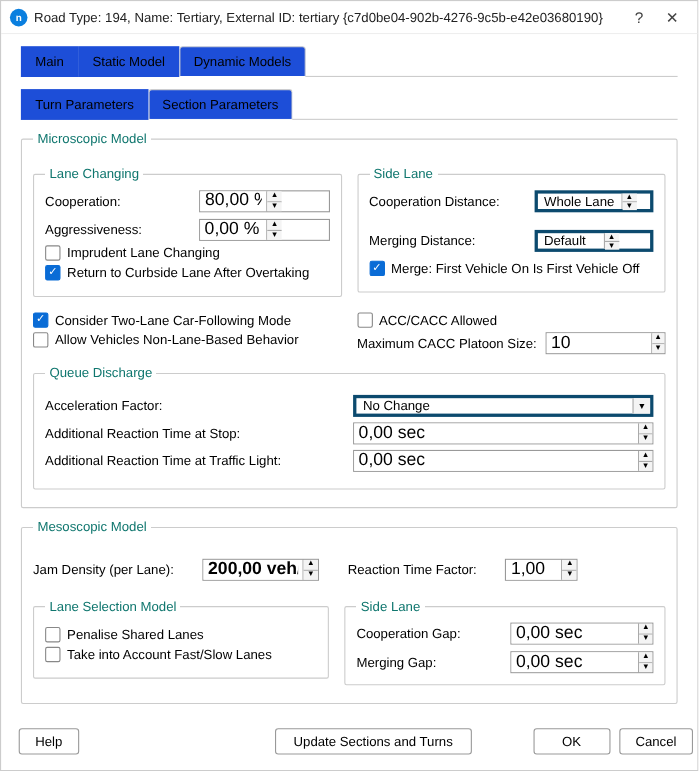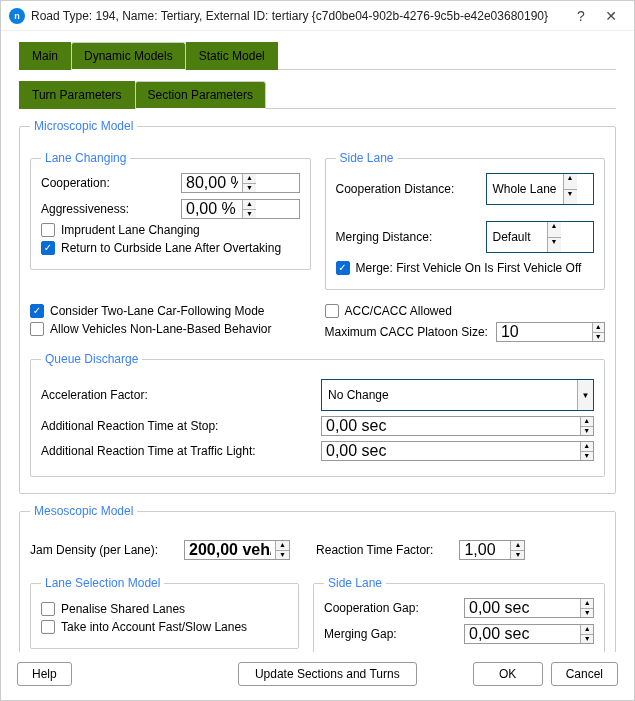--- a/index.html
+++ b/index.html
@@ -4,45 +4,45 @@
 <style>
 * { box-sizing: border-box; font-family: "Segoe UI", Tahoma, sans-serif; font-size: 12px; }
 body { margin: 0; background: #fff; color: #000; }
 .window { width: 635px; height: 701px; border: 1px solid #ccc; display: flex; flex-direction: column; }
 .titlebar { display: flex; align-items: center; height: 30px; padding: 0 8px; border-bottom: 1px solid #eee; }
 .titlebar .icon { width: 16px; height: 16px; border-radius: 50%; background: #0a7fdf; margin-right: 6px; display: flex; align-items: center; justify-content: center; color: #fff; font-size: 9px; font-weight: bold; }
 .titlebar .title { flex: 1; font-size: 12px; color: #222; white-space: nowrap; overflow: hidden; }
 .titlebar .btn { width: 30px; text-align: center; color: #444; font-size: 14px; cursor: pointer; }
 .content { flex: 1; padding: 10px 18px 0 18px; overflow: hidden; }
 .tabs { display: flex; border-bottom: 1px solid #ccc; }
-.tab { padding: 6px 12px; border: 1px solid transparent; border-bottom: none; cursor: pointer; position: relative; top: 1px; background: #4d7c0f; }
+.tab { padding: 6px 12px; border: 1px solid transparent; border-bottom: none; cursor: pointer; position: relative; top: 1px; background: #1d4ed8; }
 .tab.active { border-color: #ccc; border-bottom: 1px solid #fff; border-radius: 3px 3px 0 0; }
 .subtabs { display: flex; border-bottom: 1px solid #ccc; margin-top: 10px; }
 fieldset { border: 1px solid #ccc; border-radius: 2px; margin: 10px 0 6px 0; padding: 8px 10px 10px 10px; }
-legend { padding: 0 4px; color: #3b82f6; }
+legend { padding: 0 4px; color: #0f766e; }
 .twocol { display: flex; gap: 14px; }
 .col { flex: 1; }
 .spin { display: inline-flex; align-items: stretch; border: 1px solid #999; height: 20px; background: #fff; }
 .spin input { border: none; outline: none; width: 60px; padding: 0 4px; font-size: 16px; }
 .spin .arrows { width: 14px; display: flex; flex-direction: column; border-left: 1px solid #aaa; }
 .spin .arrows span { flex: 1; font-size: 7px; line-height: 8px; text-align: center; cursor: pointer; background: #f4f4f4; }
 .spin .arrows span:first-child { border-bottom: 1px solid #aaa; }
-.select { display: inline-flex; align-items: stretch; border: 1px solid #0c4a6e; height: 32px; background: #fff; }
+.select { display: inline-flex; align-items: stretch; border: 3px solid #0c4a6e; height: 20px; background: #fff; }
 .select .val { padding: 0 6px; display: flex; align-items: center; min-width: 60px; }
 .select .dd { width: 16px; display: flex; align-items: center; justify-content: center; border-left: 1px solid #aaa; background: #f4f4f4; font-size: 8px; cursor: pointer; }
 .select.full { width: 100%; }
 .select.full .val { flex: 1; }
 .chk { display: flex; align-items: center; gap: 6px; margin: 4px 0; cursor: pointer; }
 .chk .box { width: 14px; height: 14px; border: 1px solid #888; border-radius: 2px; display: flex; align-items: center; justify-content: center; background: #fff; }
 .chk .box.checked { background: #0a6cd6; border-color: #0a6cd6; color: #fff; }
 .chk .box.checked::after { content: "✓"; font-size: 10px; line-height: 10px; }
 .qrow { display: flex; align-items: center; margin: 5px 0; }
 .qrow .ql { width: 280px; }
 .qrow .qv { flex: 1; }
-.footer { display: flex; align-items: flex-start; padding: 10px 16px 14px 16px; gap: 8px; }
+.footer { display: flex; align-items: flex-start; padding: 10px 4px 14px 16px; gap: 8px; }
 .footer .spacer { flex: 1; }
 button.btn { height: 24px; padding: 0 14px; border: 1px solid #999; border-radius: 3px; background: #fff; cursor: pointer; }
 button.btn.wide { padding: 0 16px; }
 .grid2 { display: grid; grid-template-columns: 140px auto; row-gap: 6px; align-items: center; }
 .grid2b { display: grid; grid-template-columns: 150px auto; row-gap: 16px; align-items: center; }
 .inline-pair { display: flex; align-items: center; gap: 8px; }
 .mesorow { display: flex; align-items: center; gap: 26px; margin: 14px 0 6px 0; }
 </style>
 </head>
 <body>
@@ -51,22 +51,22 @@
   <div class="titlebar">
     <div class="icon">n</div>
     <div class="title">Road Type: 194, Name: Tertiary, External ID: tertiary  {c7d0be04-902b-4276-9c5b-e42e03680190}</div>
     <div class="btn">?</div>
     <div class="btn">✕</div>
   </div>
 
   <div class="content">
     <div class="tabs">
       <div class="tab">Main</div>
+      <div class="tab">Static Model</div>
       <div class="tab active">Dynamic Models</div>
-      <div class="tab">Static Model</div>
     </div>
 
     <div class="subtabs">
       <div class="tab">Turn Parameters</div>
       <div class="tab active">Section Parameters</div>
     </div>
 
     <fieldset>
       <legend>Microscopic Model</legend>
 

